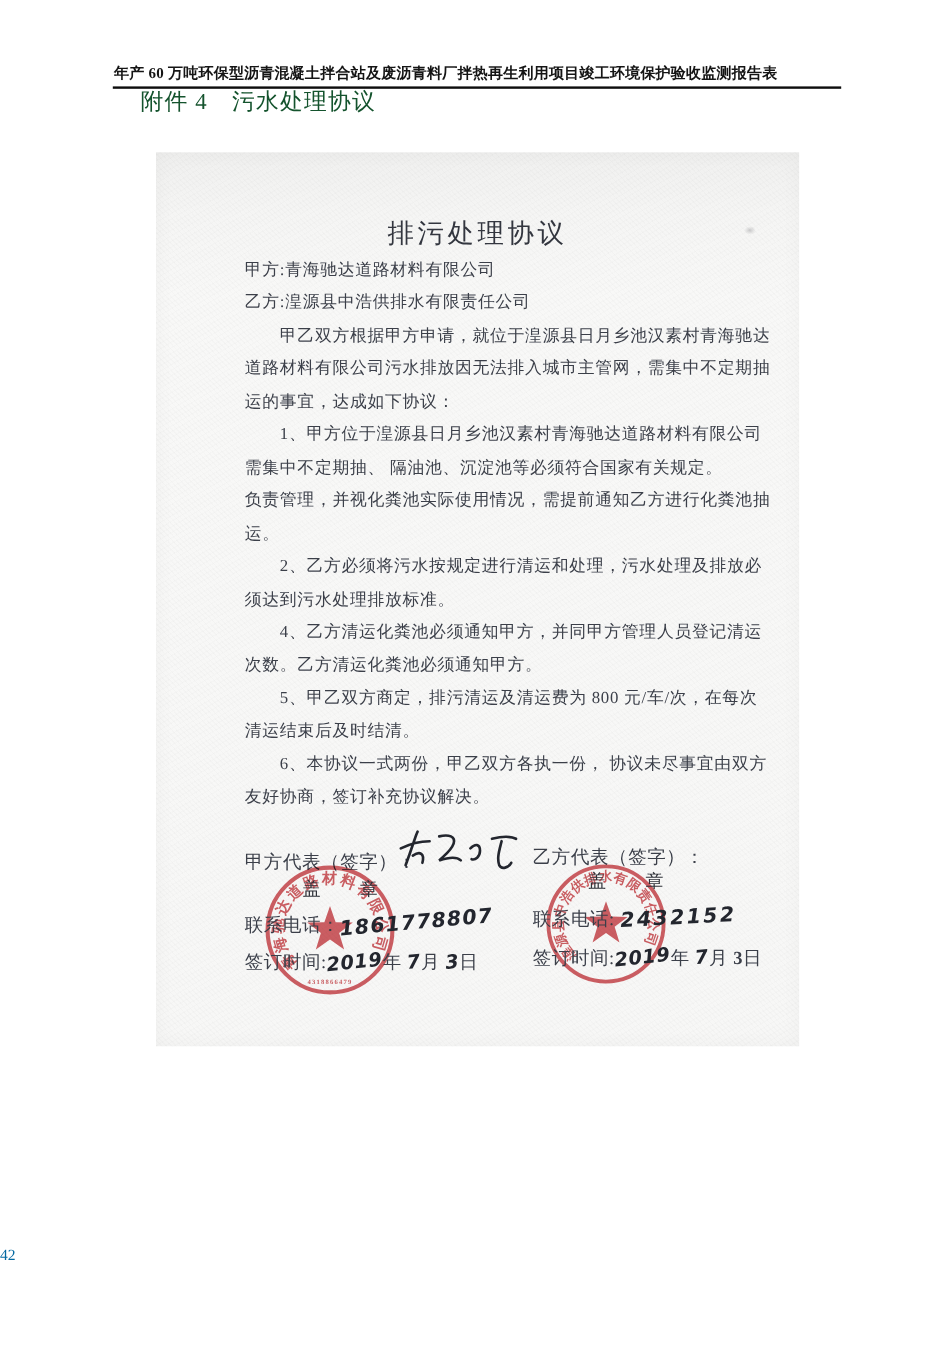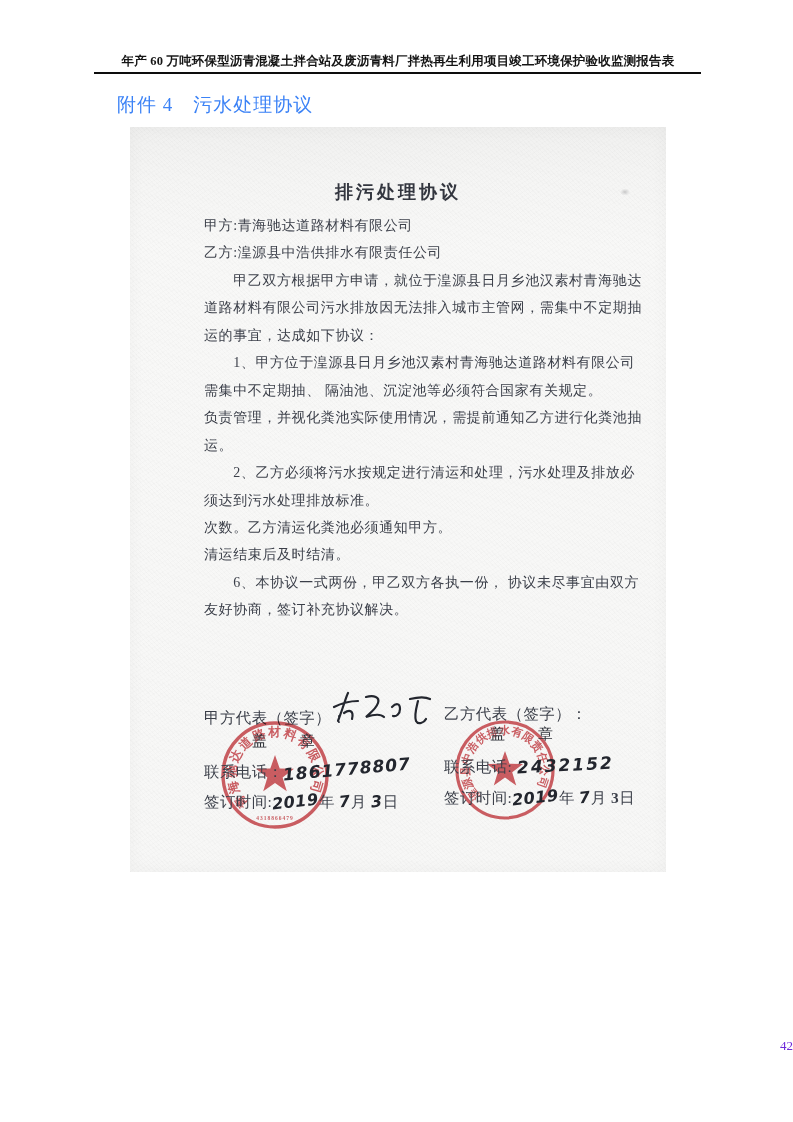--- a/index.html
+++ b/index.html
@@ -2,52 +2,52 @@
 <html><head>
 <meta charset="utf-8">
 <style>
   * { margin:0; padding:0; box-sizing:border-box; }
   html,body { width:793px; height:1122px; background:#ffffff; overflow:hidden; }
   body { position:relative; font-family:"Liberation Serif", serif; color:#111; }
 
   
   .report-header {
     position:absolute; left:95px; top:53px; width:606px;
-    text-align:center; font-size:12.5px; letter-spacing:0.2px;
+    text-align:left; font-size:12.5px; letter-spacing:0.2px;
     color:#151515; font-weight:600;
   }
   .header-rule {
     position:absolute; left:94px; top:72px; width:607px; height:0;
     border-bottom:2.4px solid #0d0d0d;
   }
   .attachment-heading {
-    position:absolute; left:117px; top:92px;
-    font-size:19px; color:#3b82f6; letter-spacing:1px;text-align:right;
+    position:absolute; left:117px; top:72px;
+    font-size:19px; color:#14532d; letter-spacing:1px;text-align:right;
   }
   .page-number {
     position:absolute; left:0; top:1038px; width:100%;
-    text-align:right; font-size:13px; color:#6d28d9;
+    text-align:left; font-size:13px; color:#0369a1;
   }
 
   
   .scan {
     position:absolute; left:130px; top:127px; width:536px; height:745px;
     background:
       repeating-linear-gradient(47deg, rgba(120,120,120,0.028) 0 1px, transparent 1px 3px),
       repeating-linear-gradient(-31deg, rgba(130,130,130,0.022) 0 1px, transparent 1px 4px),
       linear-gradient(#f0f0ef 0px, #f5f5f4 52px, #f8f8f7 120px, #f7f7f6 100%);
     box-shadow:inset 0 0 18px rgba(0,0,0,0.035);
   }
   .scan-smudge {
     position:absolute; left:488px; top:60px; width:14px; height:10px;
     background:radial-gradient(closest-side, rgba(90,90,95,0.28), transparent 70%);
   }
   .doc-title {
     position:absolute; left:0; top:53px; width:100%;
-    text-align:center; font-size:18px; font-weight:bold;
+    text-align:center; font-size:22px; font-weight:normal;
     letter-spacing:3px; color:#33363f;
   }
   .doc-lines {
     position:absolute; left:74px; top:85px; width:428px;
     font-size:14px; line-height:27.45px; color:#3b3f49;
     letter-spacing:0.6px; white-space:nowrap;
   }
   .sig-label { position:absolute; font-size:15.4px; color:#3b3f49; letter-spacing:0.5px; }
   .seal-caption { position:absolute; font-size:15px; color:#2e3138; letter-spacing:9px; font-weight:400; z-index:5; }
   .info-label { position:absolute; font-size:15.4px; color:#3b3f49; letter-spacing:0.5px; z-index:5; }
@@ -79,21 +79,23 @@
     <div>乙方:湟源县中浩供排水有限责任公司</div>
     <div>　　甲乙双方根据甲方申请，就位于湟源县日月乡池汉素村青海驰达</div>
     <div>道路材料有限公司污水排放因无法排入城市主管网，需集中不定期抽</div>
     <div>运的事宜，达成如下协议：</div>
     <div>　　1、甲方位于湟源县日月乡池汉素村青海驰达道路材料有限公司</div>
     <div>需集中不定期抽、 隔油池、沉淀池等必须符合国家有关规定。</div>
     <div>负责管理，并视化粪池实际使用情况，需提前通知乙方进行化粪池抽</div>
     <div>运。</div>
     <div>　　2、乙方必须将污水按规定进行清运和处理，污水处理及排放必</div>
     <div>须达到污水处理排放标准。</div>
+    <div>　　4、乙方清运化粪池必须通知甲方，并同甲方管理人员登记清运</div>
     <div>次数。乙方清运化粪池必须通知甲方。</div>
+    <div>　　5、甲乙双方商定，排污清运及清运费为 800 元/车/次，在每次</div>
     <div>清运结束后及时结清。</div>
     <div>　　6、本协议一式两份，甲乙双方各执一份， 协议未尽事宜由双方</div>
     <div>友好协商，签订补充协议解决。</div>
   </div>
 
   <div class="sig-label" style="left:74px; top:581px;">甲方代表（签字）：</div>
   <div class="sig-label" style="left:314px; top:577px;">乙方代表（签字）：</div>
 
   <svg class="sig-scribble" style="left:200px; top:560px;" width="104" height="44" viewBox="0 0 104 44">
     <g fill="none" stroke="#23262e" stroke-width="2.2" stroke-linecap="round">

